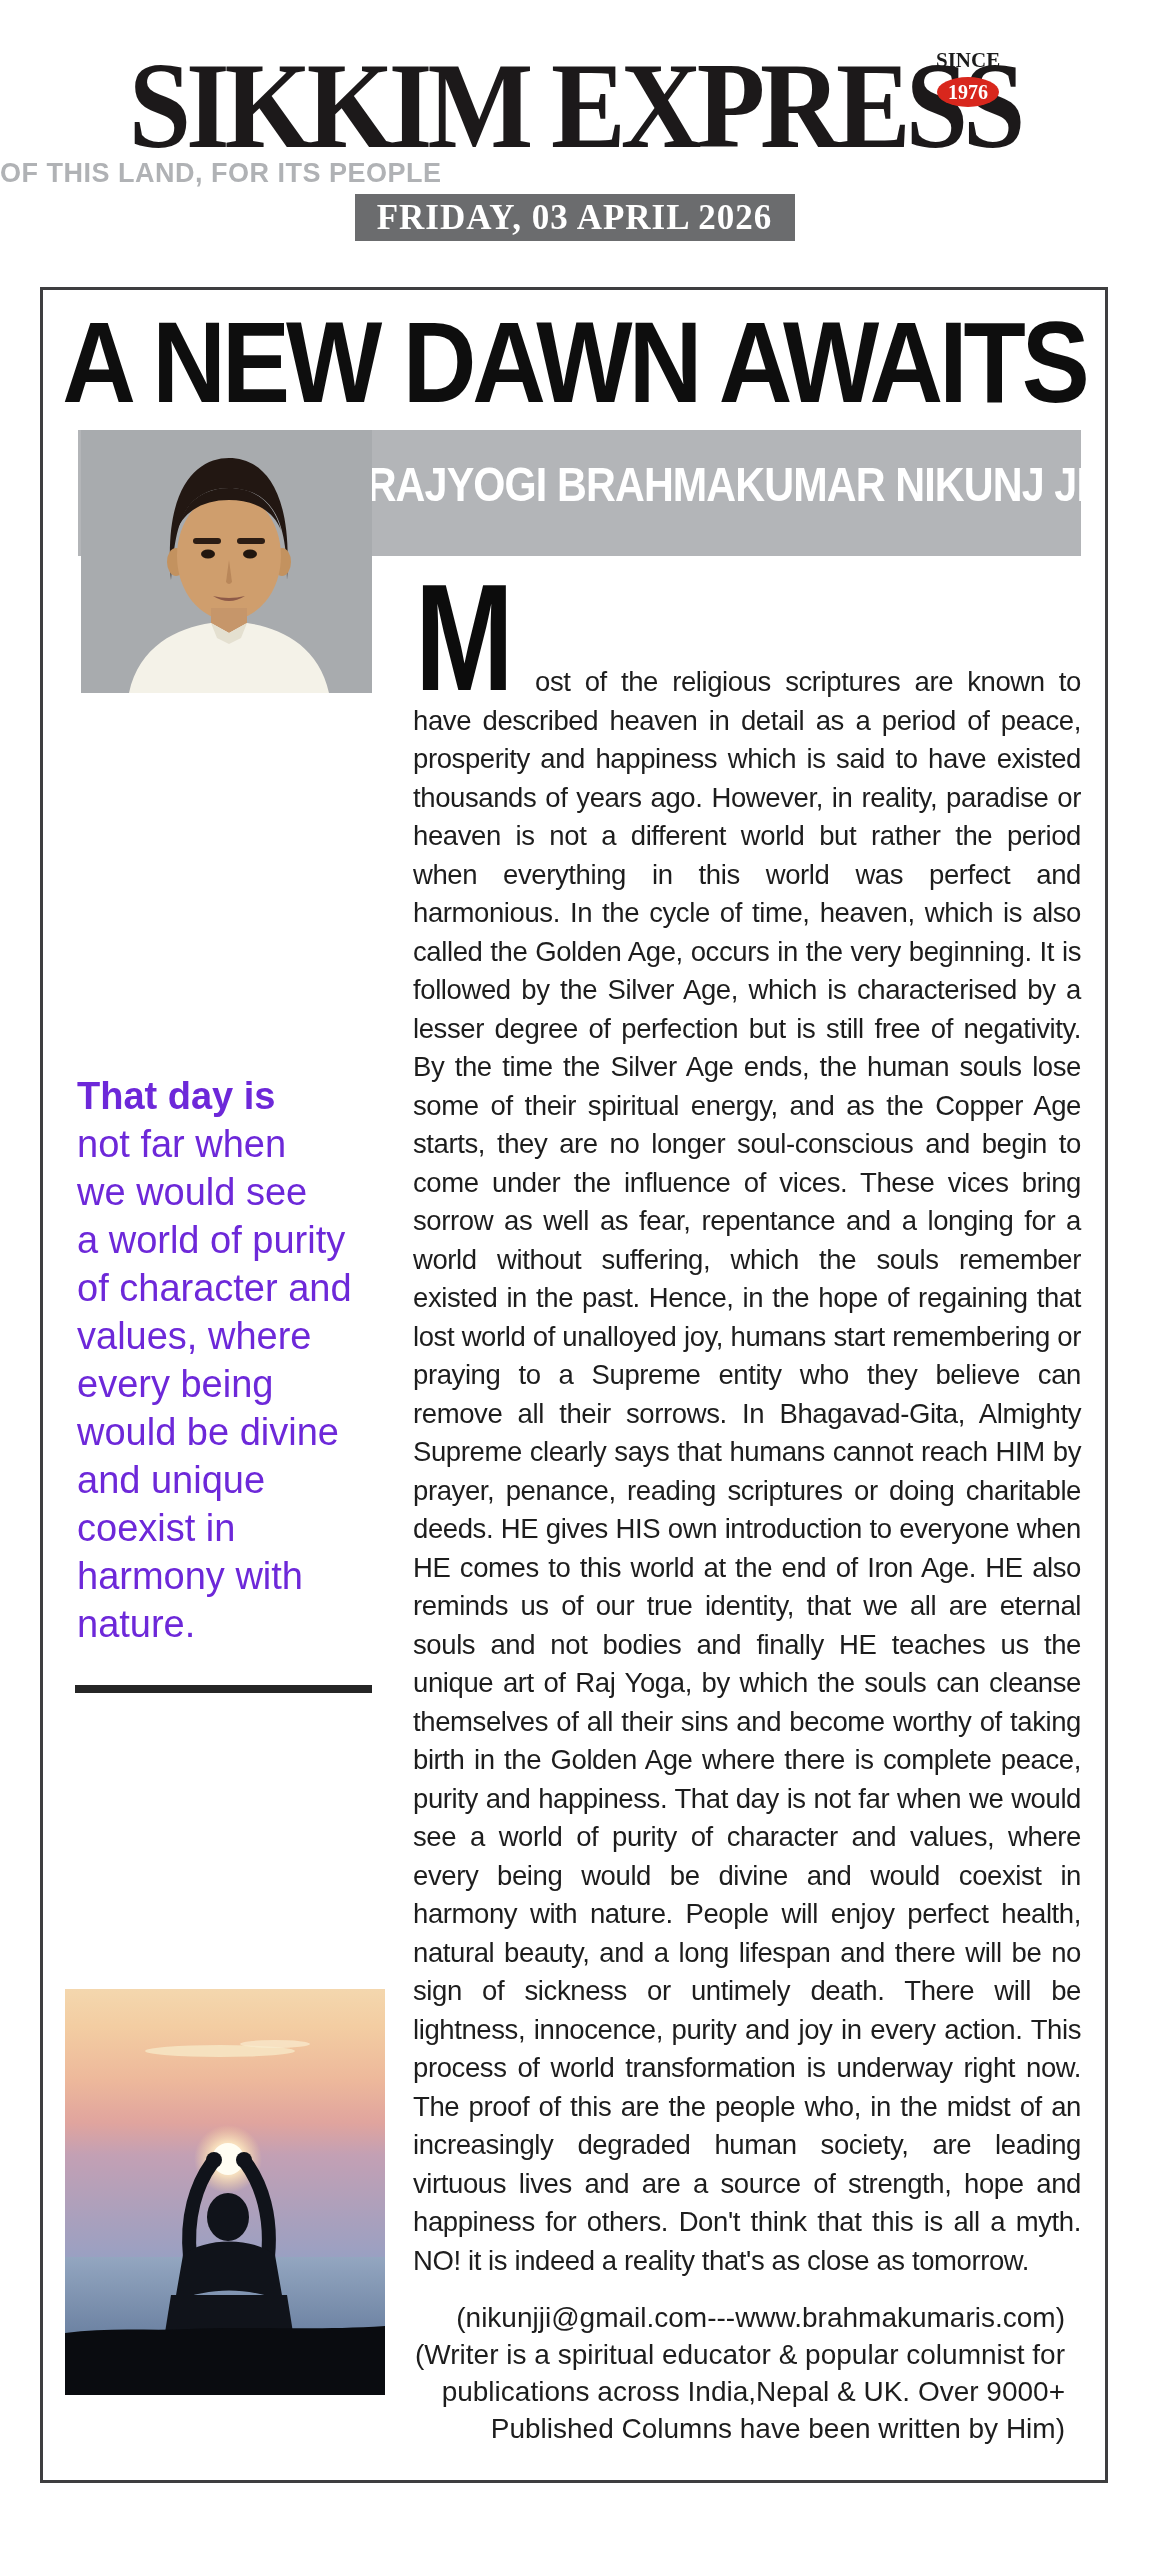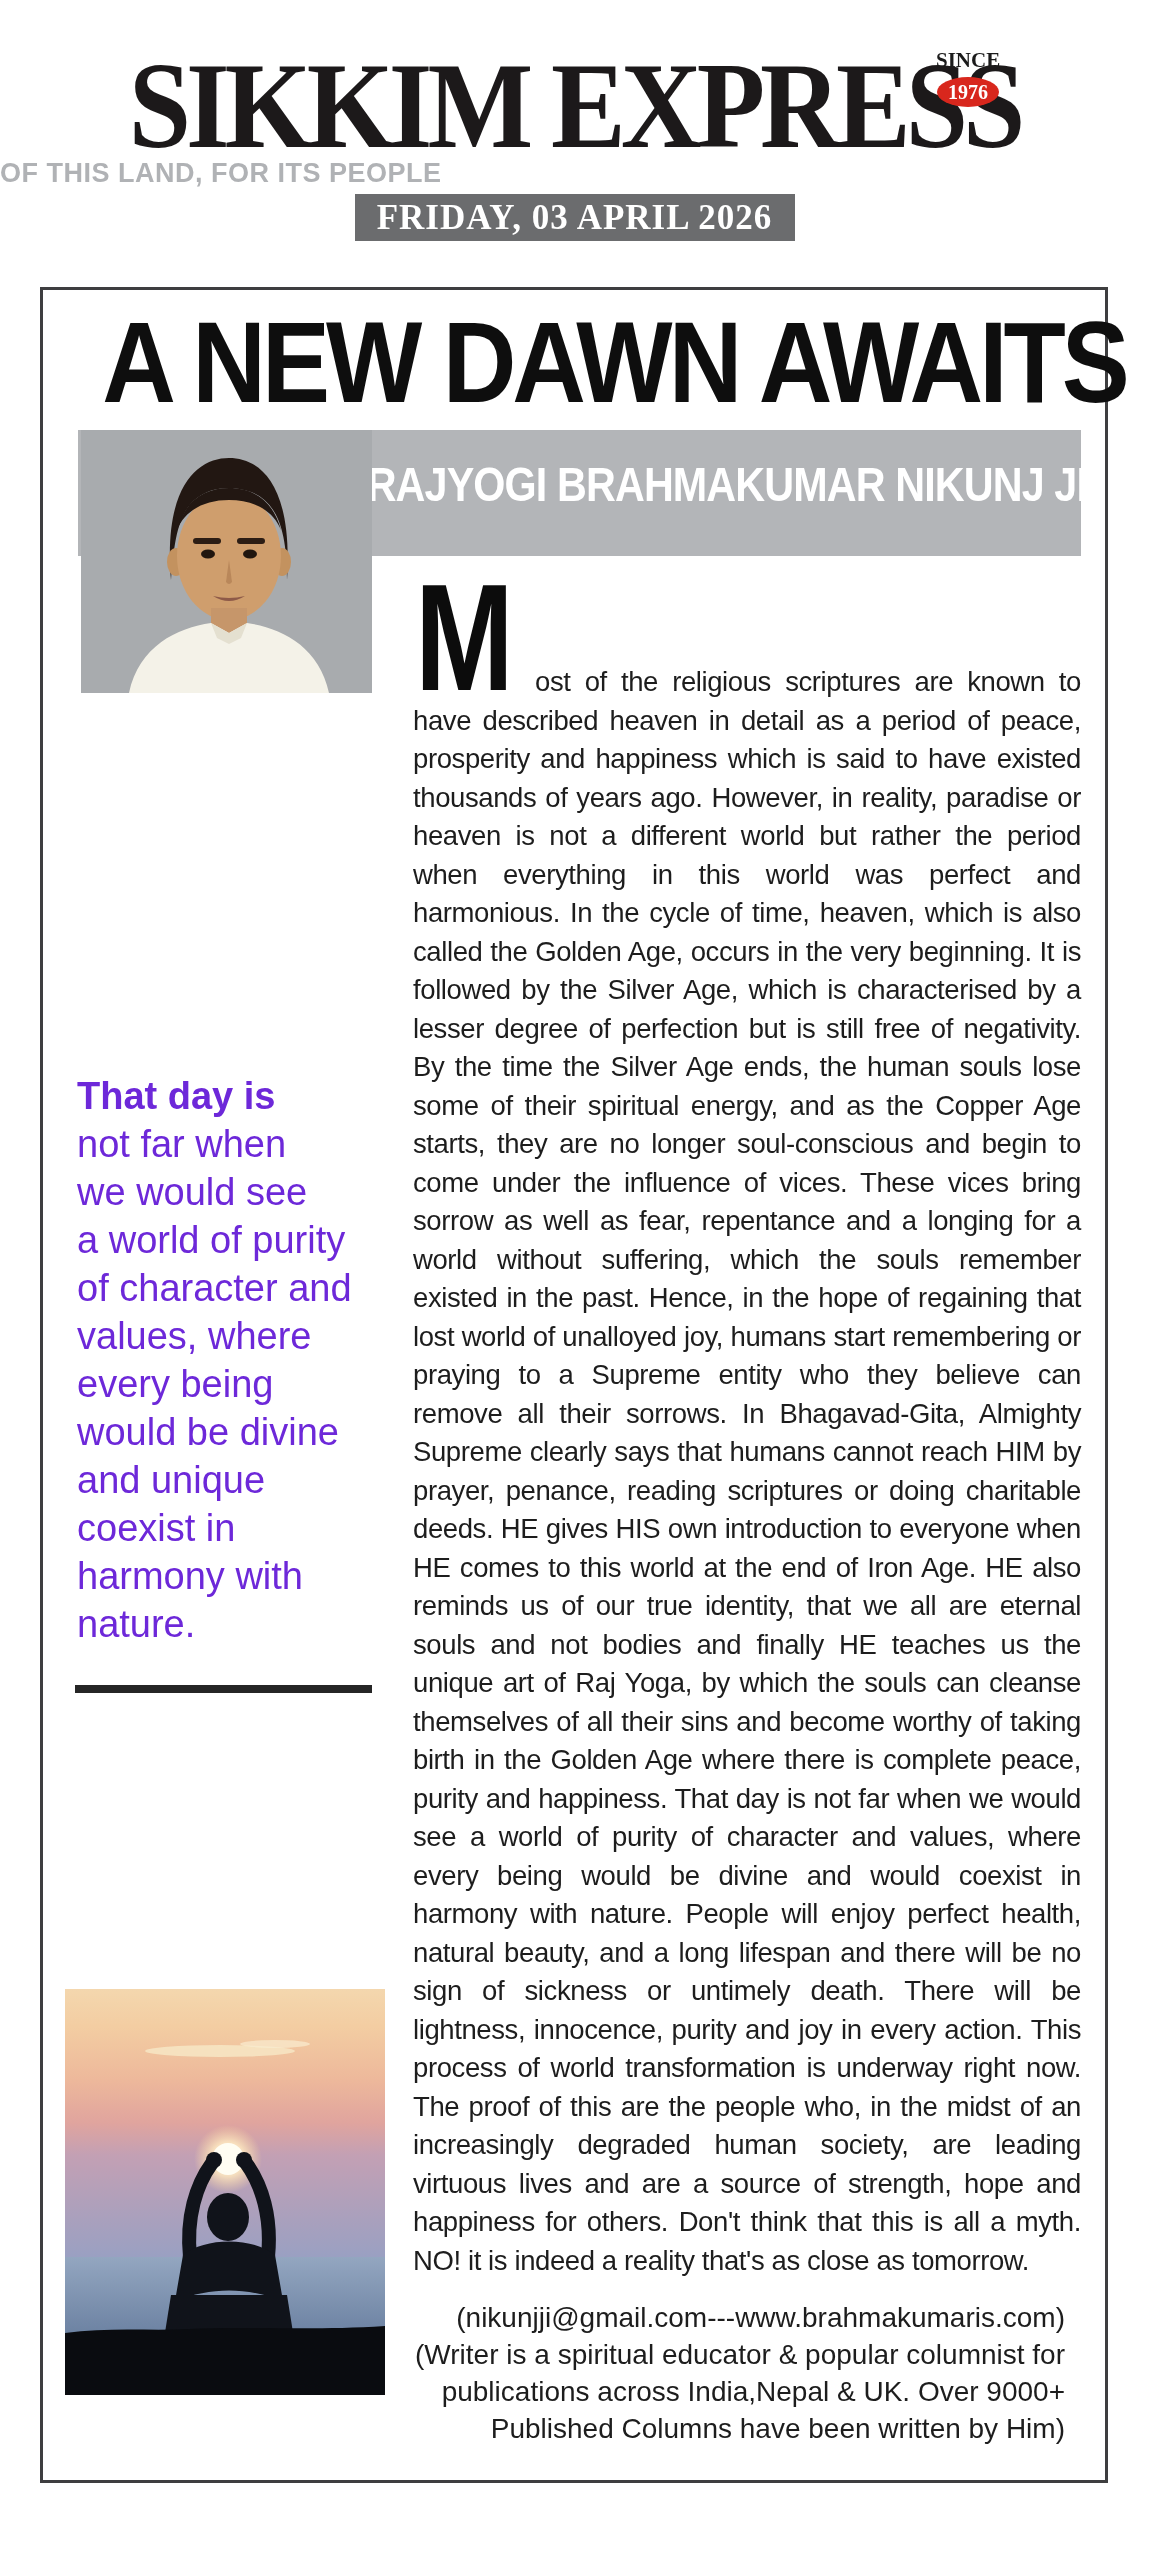--- a/index.html
+++ b/index.html
@@ -18,21 +18,21 @@
     font-weight:700;font-size:27px;letter-spacing:0.5px;color:#b0b2b5;white-space:nowrap;}
   .date-banner{position:absolute;left:50%;transform:translateX(-50%);top:194px;width:440px;height:47px;
     background:#6b6c6e;display:flex;align-items:center;justify-content:center;}
   .date-banner span{font-family:"Liberation Serif",serif;font-weight:700;font-size:35px;color:#ffffff;
     letter-spacing:1px;white-space:nowrap;}
 
   
   .article-frame{position:absolute;left:40px;top:287px;width:1068px;height:2196px;
     border:3px solid #3e3e40;box-sizing:border-box;background:#ffffff;}
 
-  .headline{position:absolute;left:43px;top:300px;width:1062px;text-align:center;z-index:2;padding-left:40px;}
+  .headline{position:absolute;left:43px;top:300px;width:1062px;text-align:center;z-index:2;}
   .headline span{display:inline-block;font-weight:700;font-size:102px;line-height:1.1;letter-spacing:-4px;
     color:#0e0e0e;transform:scale(1.0,1.12);transform-origin:center top;white-space:nowrap;}
 
   .byline-band{position:absolute;left:78px;top:430px;width:1003px;height:126px;background:#b3b5b8;z-index:1;}
   .byline-inner{position:absolute;left:294px;top:0;width:709px;height:109px;
     display:flex;align-items:center;justify-content:center;}
   .byline-inner span{display:inline-block;font-weight:700;font-size:48px;color:#ffffff;
     letter-spacing:-1px;transform:scaleX(0.86);transform-origin:center center;white-space:nowrap;}
 
   .author-photo{position:absolute;left:81px;top:430px;width:291px;height:263px;z-index:2;}

